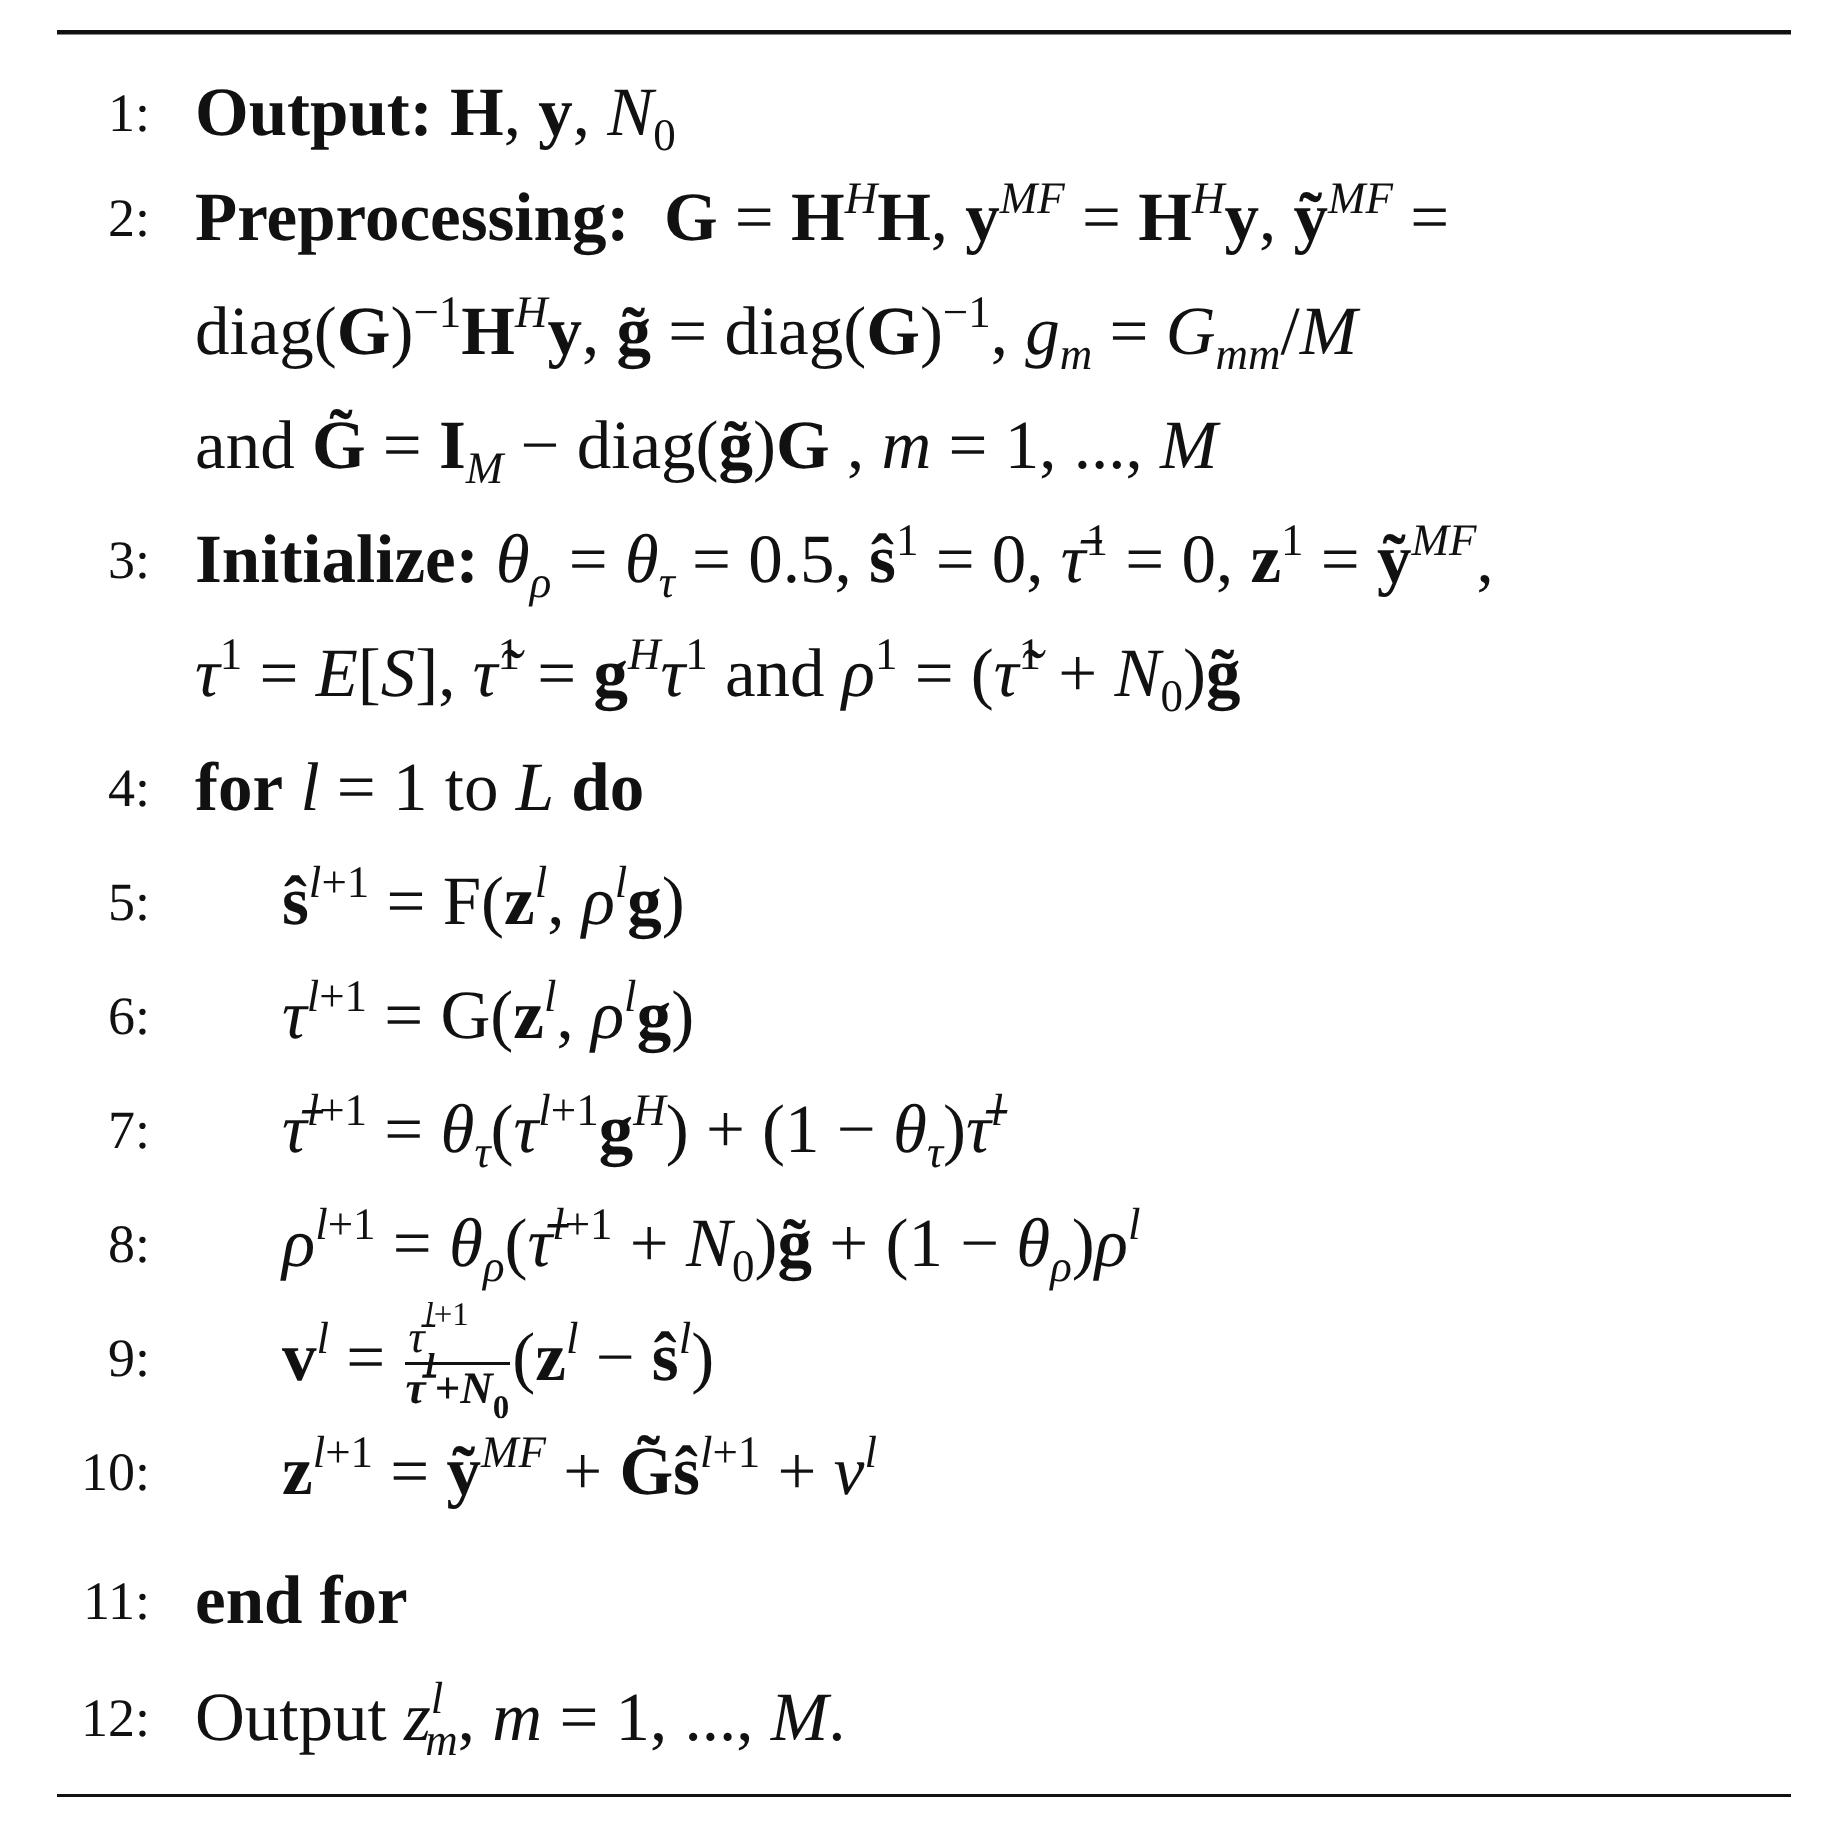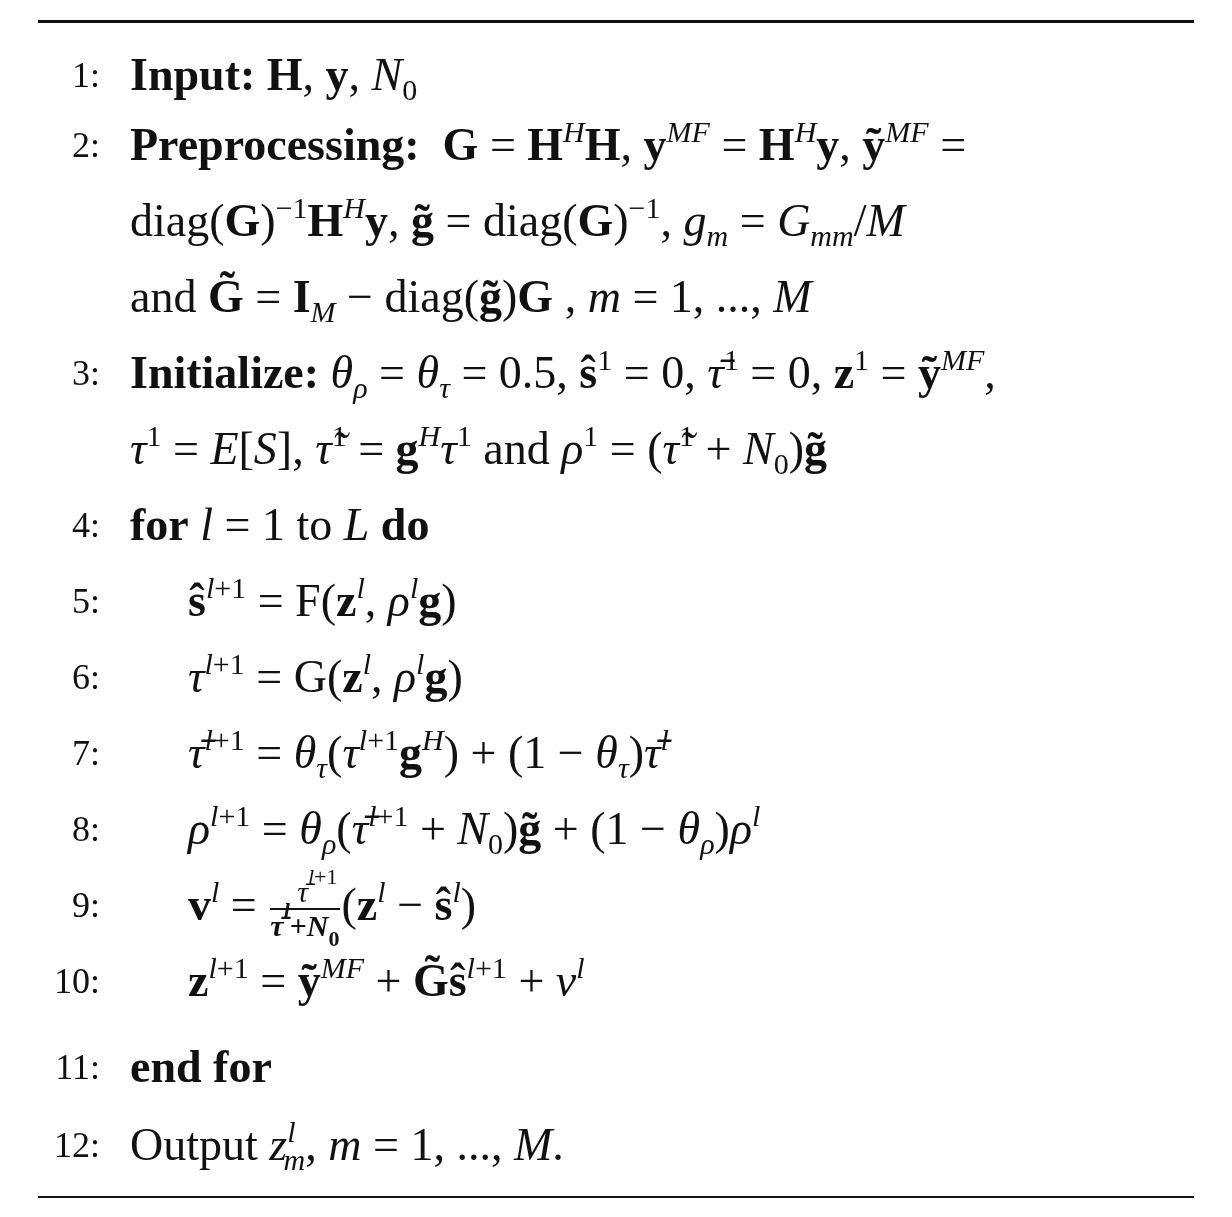--- a/index.html
+++ b/index.html
@@ -9,33 +9,33 @@
   .rule.top { top: 20px; }
   .rule.bottom { top: 1196px; height: 2px; }
   .line { position: absolute; left: 0; height: 74px; font-size: 46px; line-height: 74px; white-space: nowrap; }
   .num { position: absolute; width: 100px; text-align: right; font-size: 36px; }
   .body { position: absolute; left: 130px; }
   .ind { left: 188px; }
   b { font-weight: bold; }
   i { font-style: italic; }
   sup { font-size: 30px; vertical-align: 18px; line-height: 0; }
   sub { font-size: 30px; vertical-align: -10px; line-height: 0; }
-  .frac { display: inline-block; vertical-align: middle; text-align: right; font-size: 30px; line-height: 32px; margin: 0 2px; }
+  .frac { display: inline-block; vertical-align: middle; text-align: left; font-size: 30px; line-height: 32px; margin: 0 2px; }
   .frac .n { display: block; border-bottom: 2px solid #111; padding: 0 2px; }
   .frac .d { display: block; font-weight: bold; }
   .frac sup, .frac sub { font-size: 22px; }
 </style>
 </head>
 <body>
 
 <div class="rule top"></div>
 
 <div class="line" style="top:38px">
   <span class="num">1:</span>
-  <span class="body"><b>Input:</b> <b>H</b>, <b>y</b>, <i>N</i><sub>0</sub></span>
+  <span class="body"><b>Output:</b> <b>H</b>, <b>y</b>, <i>N</i><sub>0</sub></span>
 </div>
 
 <div class="line" style="top:108px">
   <span class="num">2:</span>
   <span class="body"><b>Preprocessing:</b>&nbsp; <b>G</b> = <b>H</b><sup><i>H</i></sup><b>H</b>, <b>y</b><sup><i>MF</i></sup> = <b>H</b><sup><i>H</i></sup><b>y</b>, <b>ỹ</b><sup><i>MF</i></sup> =</span>
 </div>
 <div class="line" style="top:184px">
   <span class="body">diag(<b>G</b>)<sup>−1</sup><b>H</b><sup><i>H</i></sup><b>y</b>, <b>g̃</b> = diag(<b>G</b>)<sup>−1</sup>, <i>g<sub>m</sub></i> = <i>G<sub>mm</sub></i>/<i>M</i></span>
 </div>
 <div class="line" style="top:260px">

